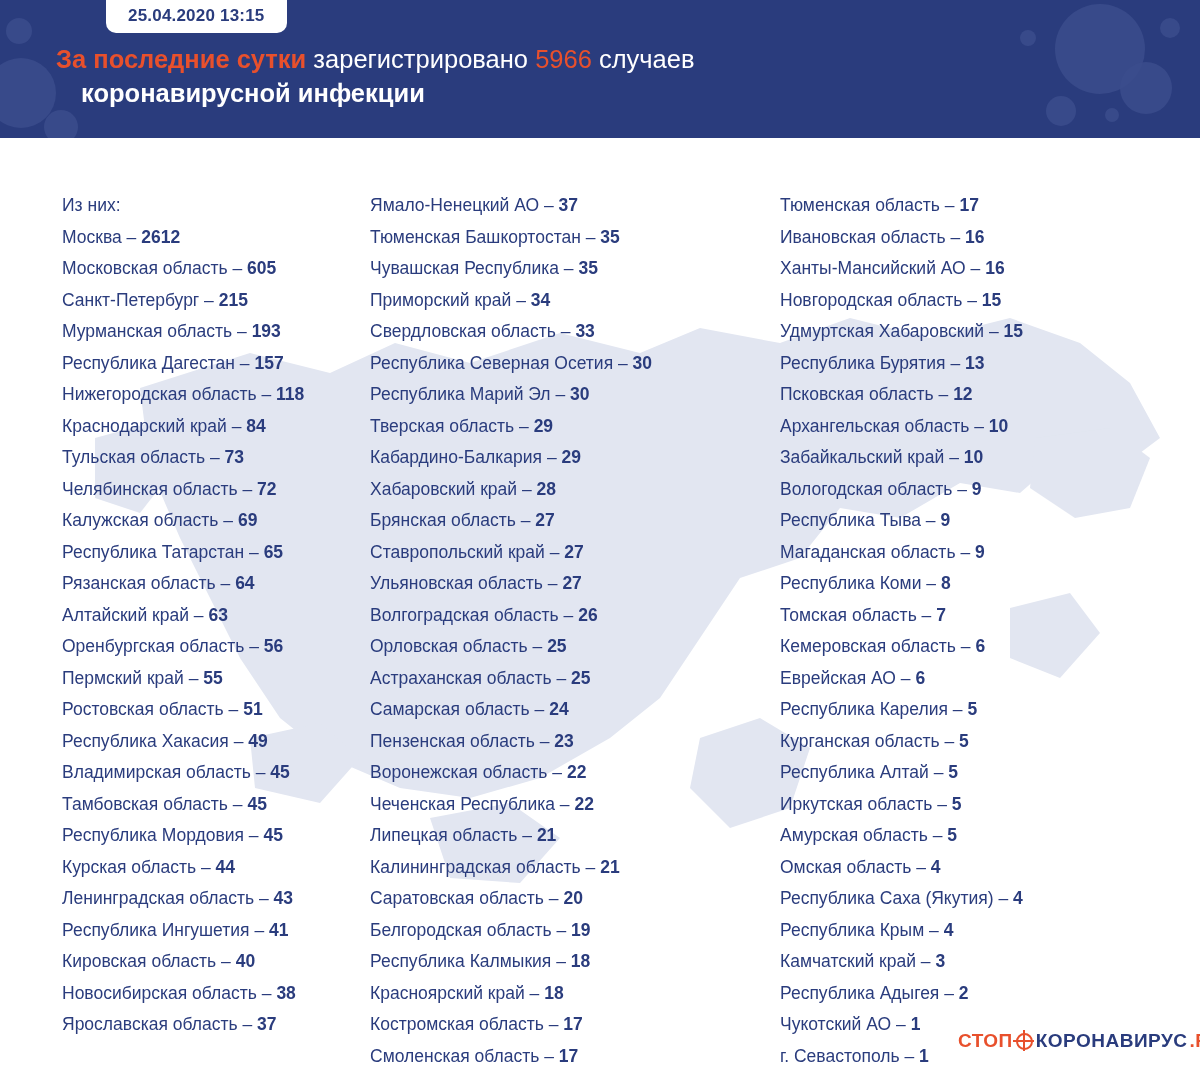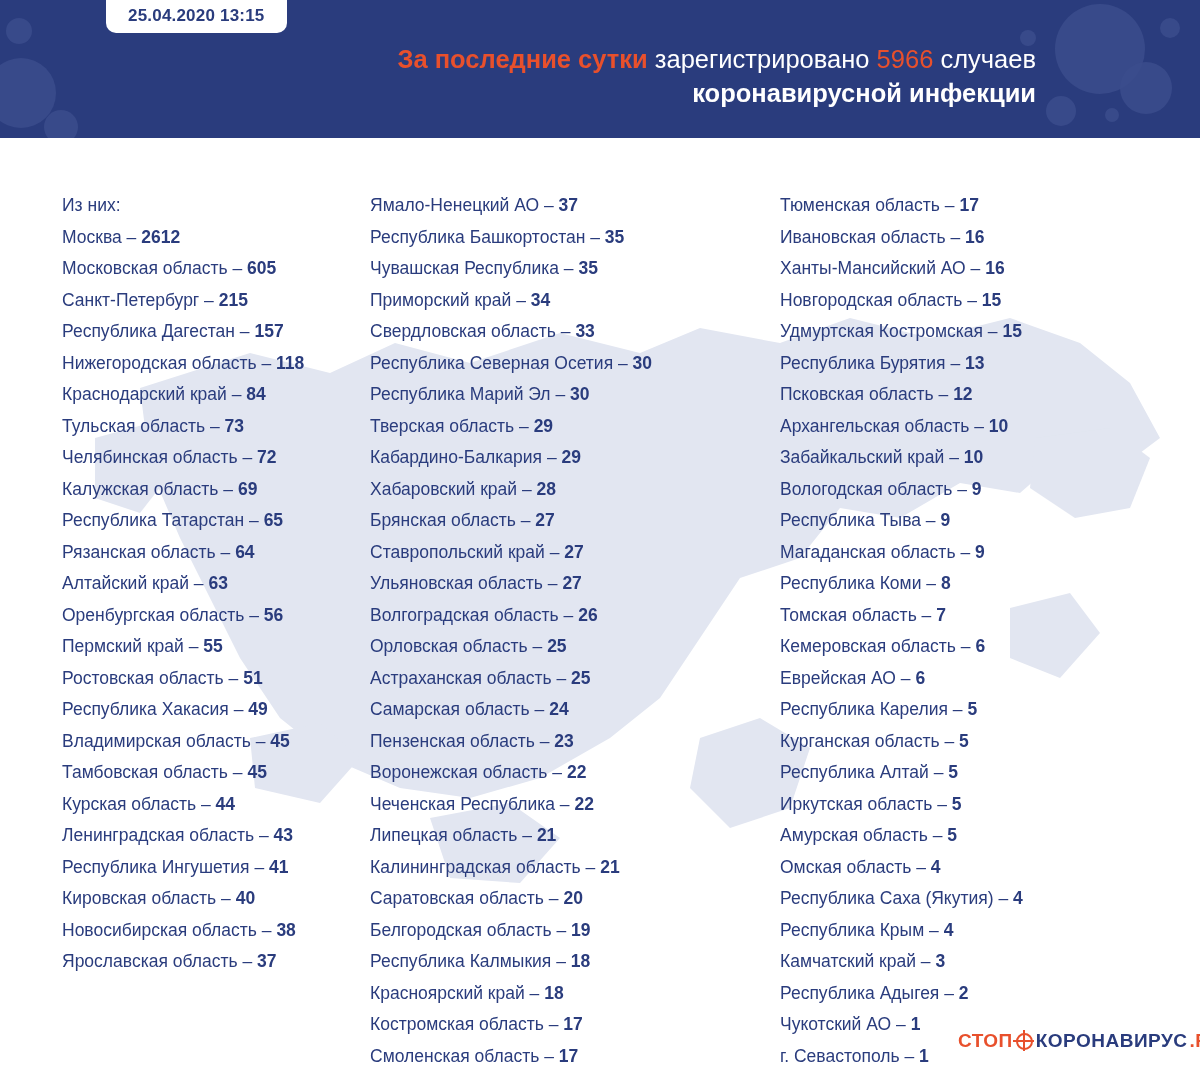--- a/index.html
+++ b/index.html
@@ -14,21 +14,20 @@
     overflow: hidden;
   }
 
   
   .header {
     position: relative;
     width: 1200px;
     height: 138px;
     background: #2a3c7d;
     overflow: hidden;
-    text-align: right;
   }
   .blob {
     position: absolute;
     background: #3b4c8c;
     border-radius: 50%;
     opacity: .85;
   }
   .b1 { width: 70px; height: 70px; left: -14px; top: 58px; }
   .b2 { width: 34px; height: 34px; left: 44px; top: 110px; }
   .b3 { width: 26px; height: 26px; left: 6px; top: 18px; }
@@ -56,21 +55,21 @@
     left: 56px; top: 42px;
     width: 980px;
     color: #ffffff;
     font-size: 25.5px;
     line-height: 34px;
     font-weight: 500;
     z-index: 5;
   }
   .headline .accent { color: #e8502c; font-weight: bold; }
   .headline .num { color: #e8502c; font-weight: normal; }
-  .headline .bold { font-weight: bold; }
+  .headline .bold { font-weight: bold; padding-left: 25px; }
 
   
   .map-bg {
     position: absolute;
     left: 0; top: 138px;
     width: 1200px; height: 890px;
     overflow: hidden;
     z-index: 0;
   }
   .map-bg svg { display: block; }
@@ -175,46 +174,48 @@
     </g>
   </svg>
 </div>
 
 <div class="content">
   <div class="col col1">
     <div class="intro">Из них:</div>
     <div class="row"><span class="name">Москва</span><span class="sep"> – </span><span class="val">2612</span></div>
     <div class="row"><span class="name">Московская область</span><span class="sep"> – </span><span class="val">605</span></div>
     <div class="row"><span class="name">Санкт-Петербург</span><span class="sep"> – </span><span class="val">215</span></div>
+    <div class="row"><span class="name">Мурманская область</span><span class="sep"> – </span><span class="val">193</span></div>
     <div class="row"><span class="name">Республика Дагестан</span><span class="sep"> – </span><span class="val">157</span></div>
     <div class="row"><span class="name">Нижегородская область</span><span class="sep"> – </span><span class="val">118</span></div>
     <div class="row"><span class="name">Краснодарский край</span><span class="sep"> – </span><span class="val">84</span></div>
     <div class="row"><span class="name">Тульская область</span><span class="sep"> – </span><span class="val">73</span></div>
     <div class="row"><span class="name">Челябинская область</span><span class="sep"> – </span><span class="val">72</span></div>
     <div class="row"><span class="name">Калужская область</span><span class="sep"> – </span><span class="val">69</span></div>
     <div class="row"><span class="name">Республика Татарстан</span><span class="sep"> – </span><span class="val">65</span></div>
     <div class="row"><span class="name">Рязанская область</span><span class="sep"> – </span><span class="val">64</span></div>
     <div class="row"><span class="name">Алтайский край</span><span class="sep"> – </span><span class="val">63</span></div>
     <div class="row"><span class="name">Оренбургская область</span><span class="sep"> – </span><span class="val">56</span></div>
     <div class="row"><span class="name">Пермский край</span><span class="sep"> – </span><span class="val">55</span></div>
     <div class="row"><span class="name">Ростовская область</span><span class="sep"> – </span><span class="val">51</span></div>
     <div class="row"><span class="name">Республика Хакасия</span><span class="sep"> – </span><span class="val">49</span></div>
     <div class="row"><span class="name">Владимирская область</span><span class="sep"> – </span><span class="val">45</span></div>
     <div class="row"><span class="name">Тамбовская область</span><span class="sep"> – </span><span class="val">45</span></div>
+    <div class="row"><span class="name">Республика Мордовия</span><span class="sep"> – </span><span class="val">45</span></div>
     <div class="row"><span class="name">Курская область</span><span class="sep"> – </span><span class="val">44</span></div>
     <div class="row"><span class="name">Ленинградская область</span><span class="sep"> – </span><span class="val">43</span></div>
     <div class="row"><span class="name">Республика Ингушетия</span><span class="sep"> – </span><span class="val">41</span></div>
     <div class="row"><span class="name">Кировская область</span><span class="sep"> – </span><span class="val">40</span></div>
     <div class="row"><span class="name">Новосибирская область</span><span class="sep"> – </span><span class="val">38</span></div>
     <div class="row"><span class="name">Ярославская область</span><span class="sep"> – </span><span class="val">37</span></div>
   </div>
 
   <div class="col col2">
     <div class="row"><span class="name">Ямало-Ненецкий АО</span><span class="sep"> – </span><span class="val">37</span></div>
-    <div class="row"><span class="name">Республика Башкортостан</span><span class="sep"> – </span><span class="val">35</span></div>
+    <div class="row"><span class="name">Тюменская Башкортостан</span><span class="sep"> – </span><span class="val">35</span></div>
     <div class="row"><span class="name">Чувашская Республика</span><span class="sep"> – </span><span class="val">35</span></div>
     <div class="row"><span class="name">Приморский край</span><span class="sep"> – </span><span class="val">34</span></div>
     <div class="row"><span class="name">Свердловская область</span><span class="sep"> – </span><span class="val">33</span></div>
     <div class="row"><span class="name">Республика Северная Осетия</span><span class="sep"> – </span><span class="val">30</span></div>
     <div class="row"><span class="name">Республика Марий Эл</span><span class="sep"> – </span><span class="val">30</span></div>
     <div class="row"><span class="name">Тверская область</span><span class="sep"> – </span><span class="val">29</span></div>
     <div class="row"><span class="name">Кабардино-Балкария</span><span class="sep"> – </span><span class="val">29</span></div>
     <div class="row"><span class="name">Хабаровский край</span><span class="sep"> – </span><span class="val">28</span></div>
     <div class="row"><span class="name">Брянская область</span><span class="sep"> – </span><span class="val">27</span></div>
     <div class="row"><span class="name">Ставропольский край</span><span class="sep"> – </span><span class="val">27</span></div>
@@ -234,21 +235,21 @@
     <div class="row"><span class="name">Красноярский край</span><span class="sep"> – </span><span class="val">18</span></div>
     <div class="row"><span class="name">Костромская область</span><span class="sep"> – </span><span class="val">17</span></div>
     <div class="row"><span class="name">Смоленская область</span><span class="sep"> – </span><span class="val">17</span></div>
   </div>
 
   <div class="col col3">
     <div class="row"><span class="name">Тюменская область</span><span class="sep"> – </span><span class="val">17</span></div>
     <div class="row"><span class="name">Ивановская область</span><span class="sep"> – </span><span class="val">16</span></div>
     <div class="row"><span class="name">Ханты-Мансийский АО</span><span class="sep"> – </span><span class="val">16</span></div>
     <div class="row"><span class="name">Новгородская область</span><span class="sep"> – </span><span class="val">15</span></div>
-    <div class="row"><span class="name">Удмуртская Костромская</span><span class="sep"> – </span><span class="val">15</span></div>
+    <div class="row"><span class="name">Удмуртская Хабаровский</span><span class="sep"> – </span><span class="val">15</span></div>
     <div class="row"><span class="name">Республика Бурятия</span><span class="sep"> – </span><span class="val">13</span></div>
     <div class="row"><span class="name">Псковская область</span><span class="sep"> – </span><span class="val">12</span></div>
     <div class="row"><span class="name">Архангельская область</span><span class="sep"> – </span><span class="val">10</span></div>
     <div class="row"><span class="name">Забайкальский край</span><span class="sep"> – </span><span class="val">10</span></div>
     <div class="row"><span class="name">Вологодская область</span><span class="sep"> – </span><span class="val">9</span></div>
     <div class="row"><span class="name">Республика Тыва</span><span class="sep"> – </span><span class="val">9</span></div>
     <div class="row"><span class="name">Магаданская область</span><span class="sep"> – </span><span class="val">9</span></div>
     <div class="row"><span class="name">Республика Коми</span><span class="sep"> – </span><span class="val">8</span></div>
     <div class="row"><span class="name">Томская область</span><span class="sep"> – </span><span class="val">7</span></div>
     <div class="row"><span class="name">Кемеровская область</span><span class="sep"> – </span><span class="val">6</span></div>

